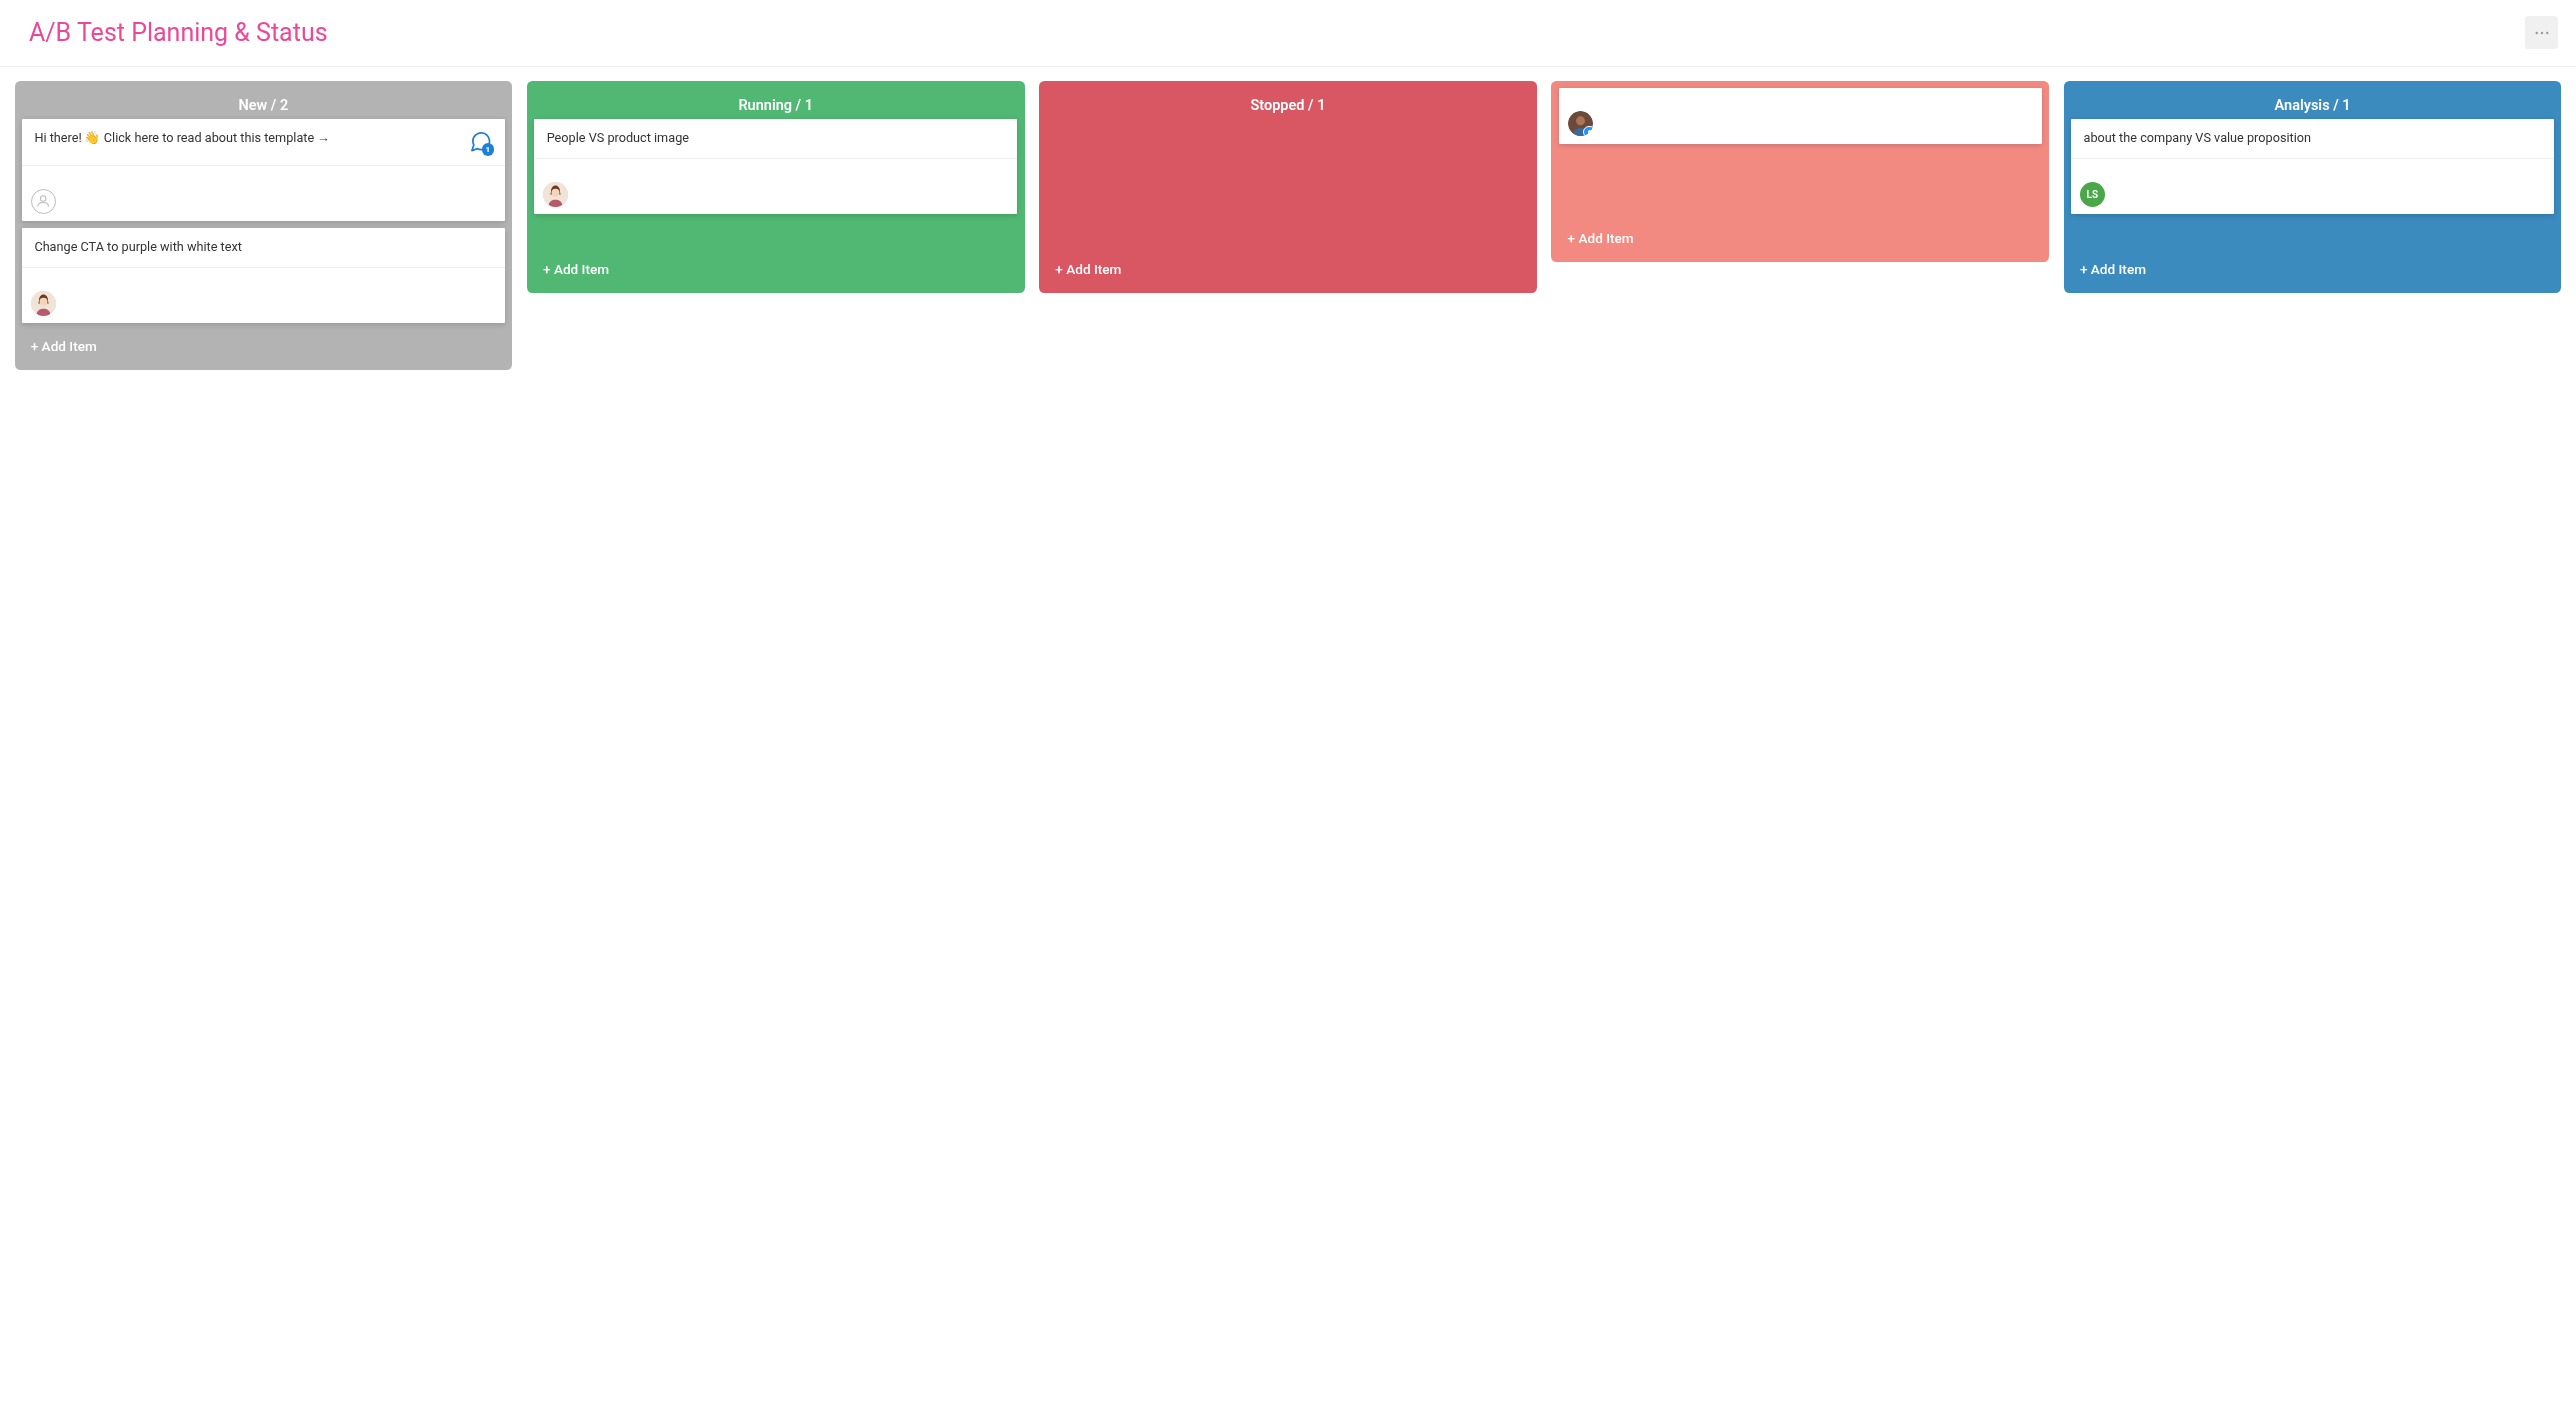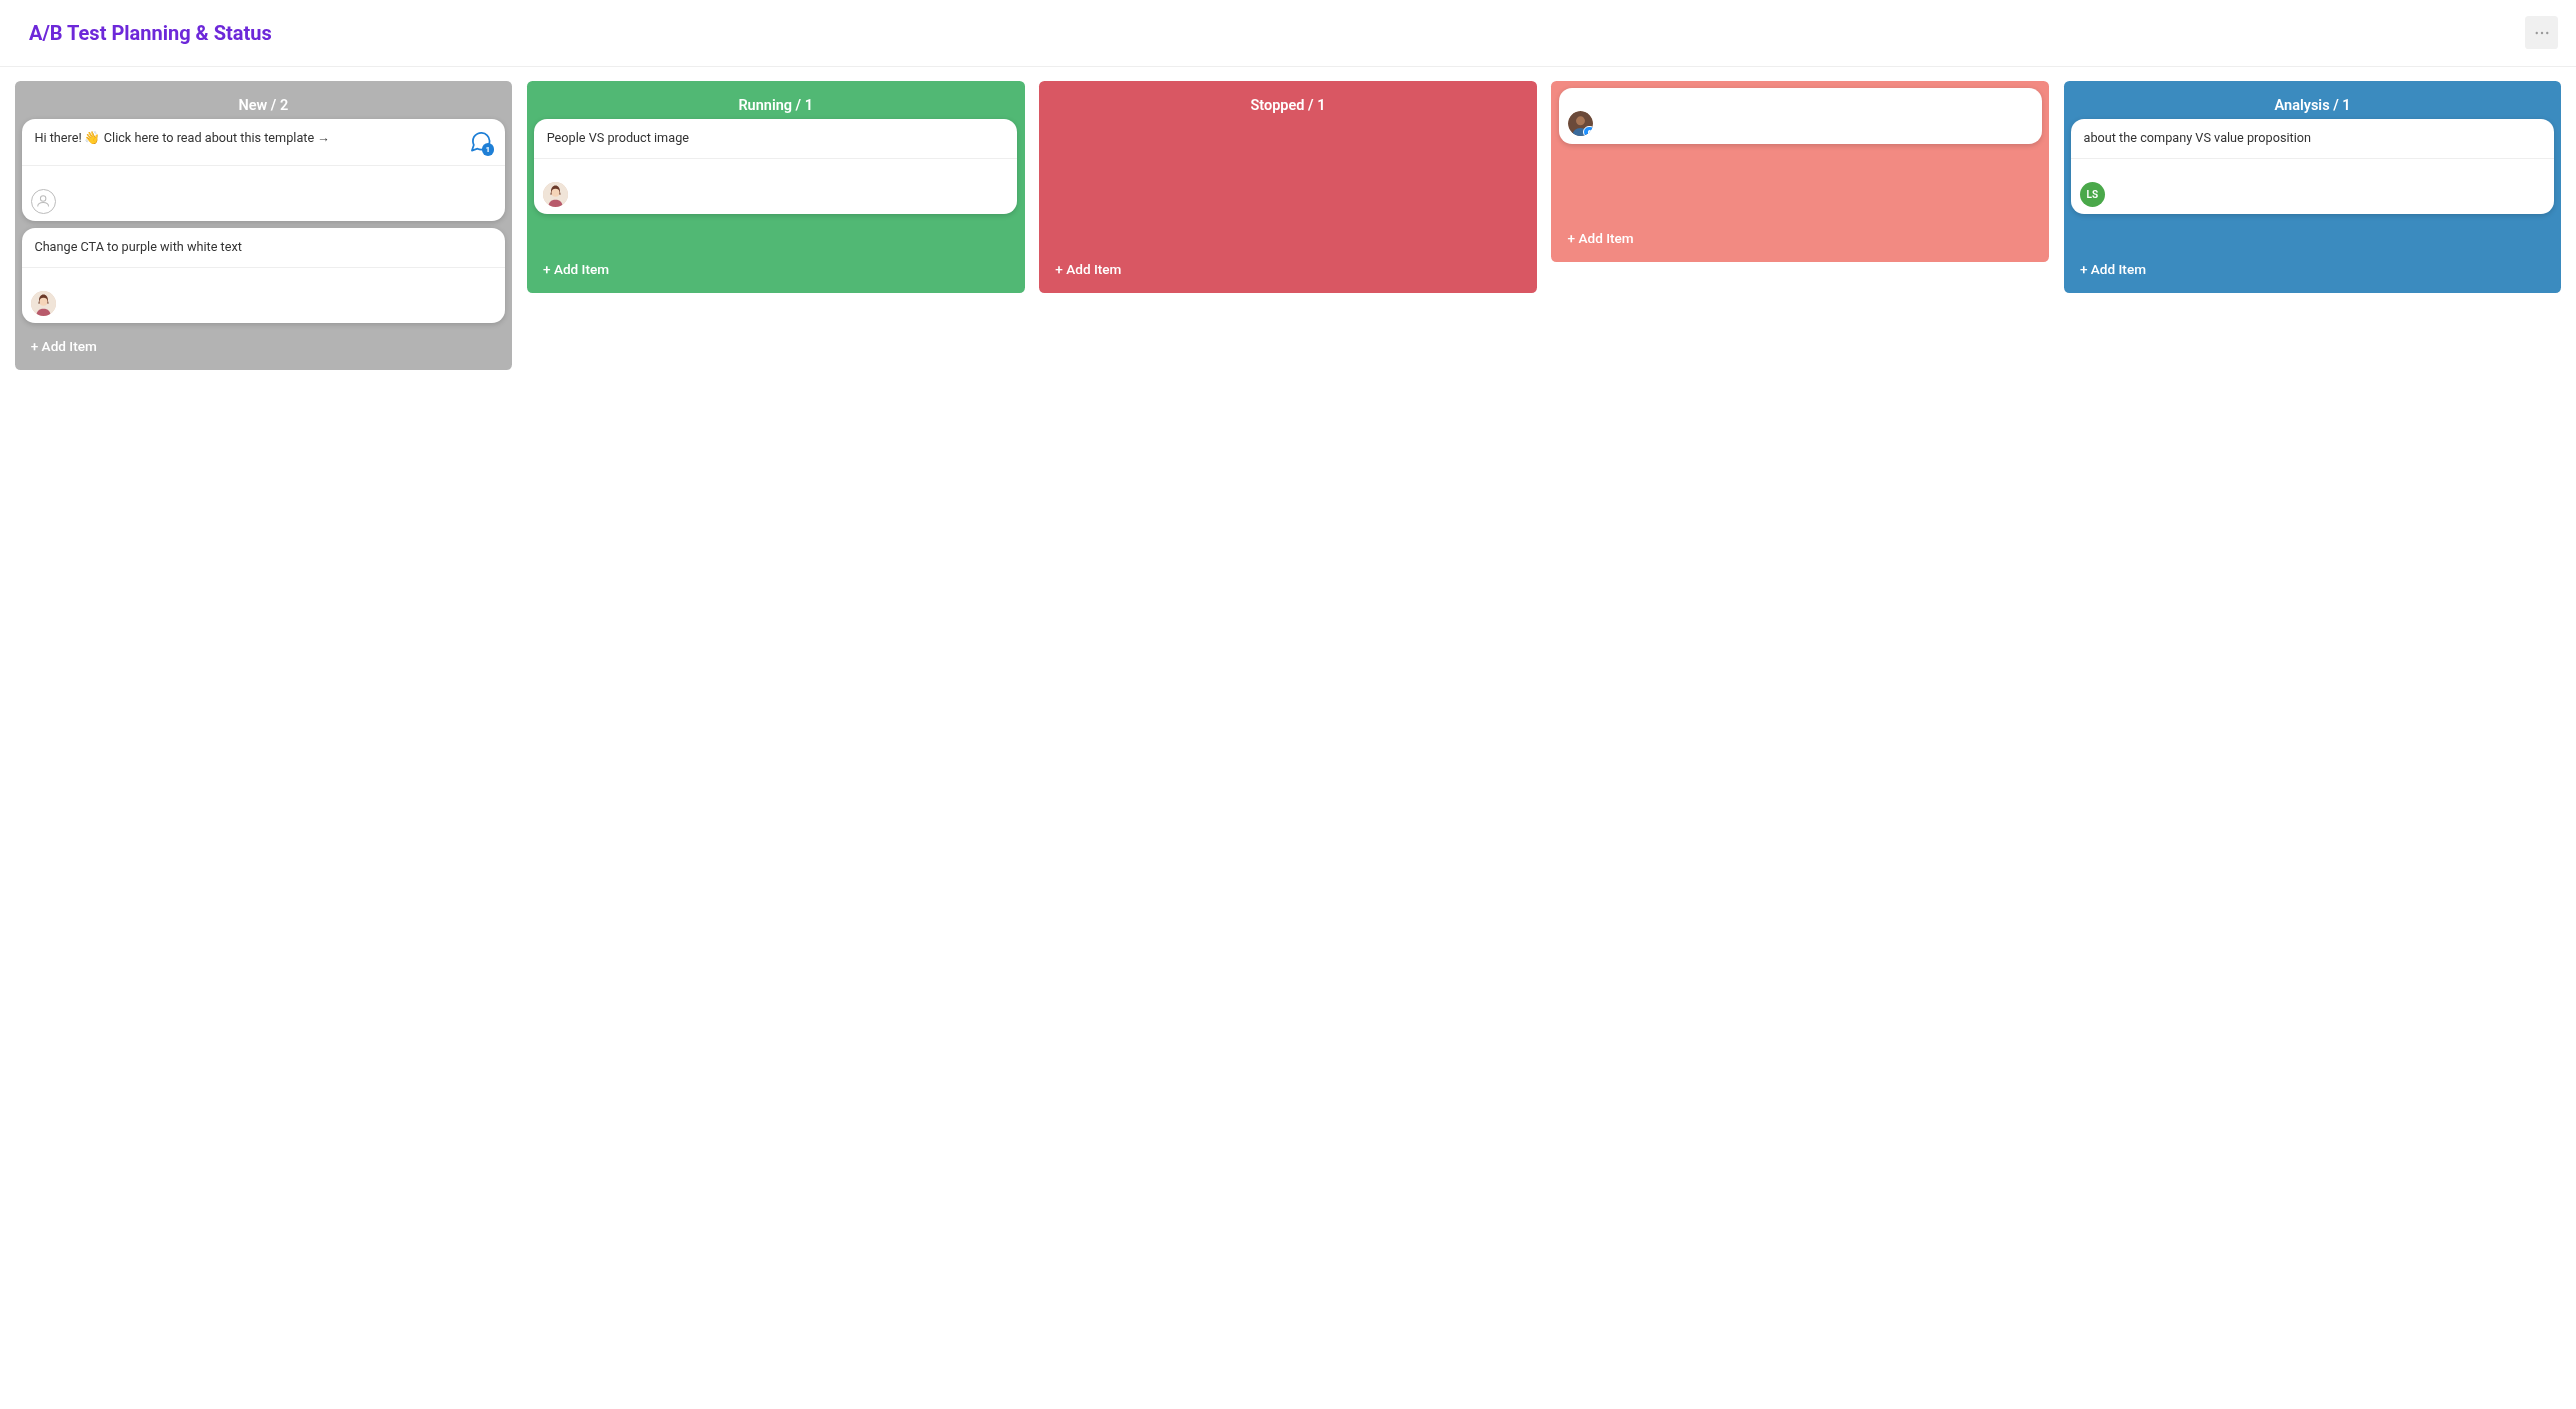--- a/index.html
+++ b/index.html
@@ -10,23 +10,23 @@
     font-size: 12.7px;
   }
   .header {
     display: flex;
     align-items: center;
     justify-content: space-between;
     padding: 16.3px 18px 16.3px 29px;
     border-bottom: 0.9px solid #eee;
   }
   .title {
-    font-size: 20px;
-    font-weight: 700;
-    color: #6d28d9;
+    font-size: 25px;
+    font-weight: 400;
+    color: #ec4899;
   }
   .more-btn {
     width: 33px;
     height: 33px;
     background: #f0f0f0;
     border-radius: 3.6px;
     display: flex;
     align-items: center;
     justify-content: center;
     cursor: pointer;
@@ -54,21 +54,21 @@
     padding: 9px 0 5px 0;
   }
   .cards {
     display: flex;
     flex-direction: column;
     gap: 7.2px;
     min-height: 127px;
   }
   .card {
     background: #fff;
-    border-radius: 13px;
+    border-radius: 1px;
     box-shadow: 0 1.8px 5.4px rgba(0,0,0,0.15);
     overflow: hidden;
     cursor: pointer;
   }
   .card-text {
     padding: 11px 12.7px;
     font-size: 12.7px;
     color: #333;
     line-height: 1.3;
     border-bottom: 0.9px solid #eee;

